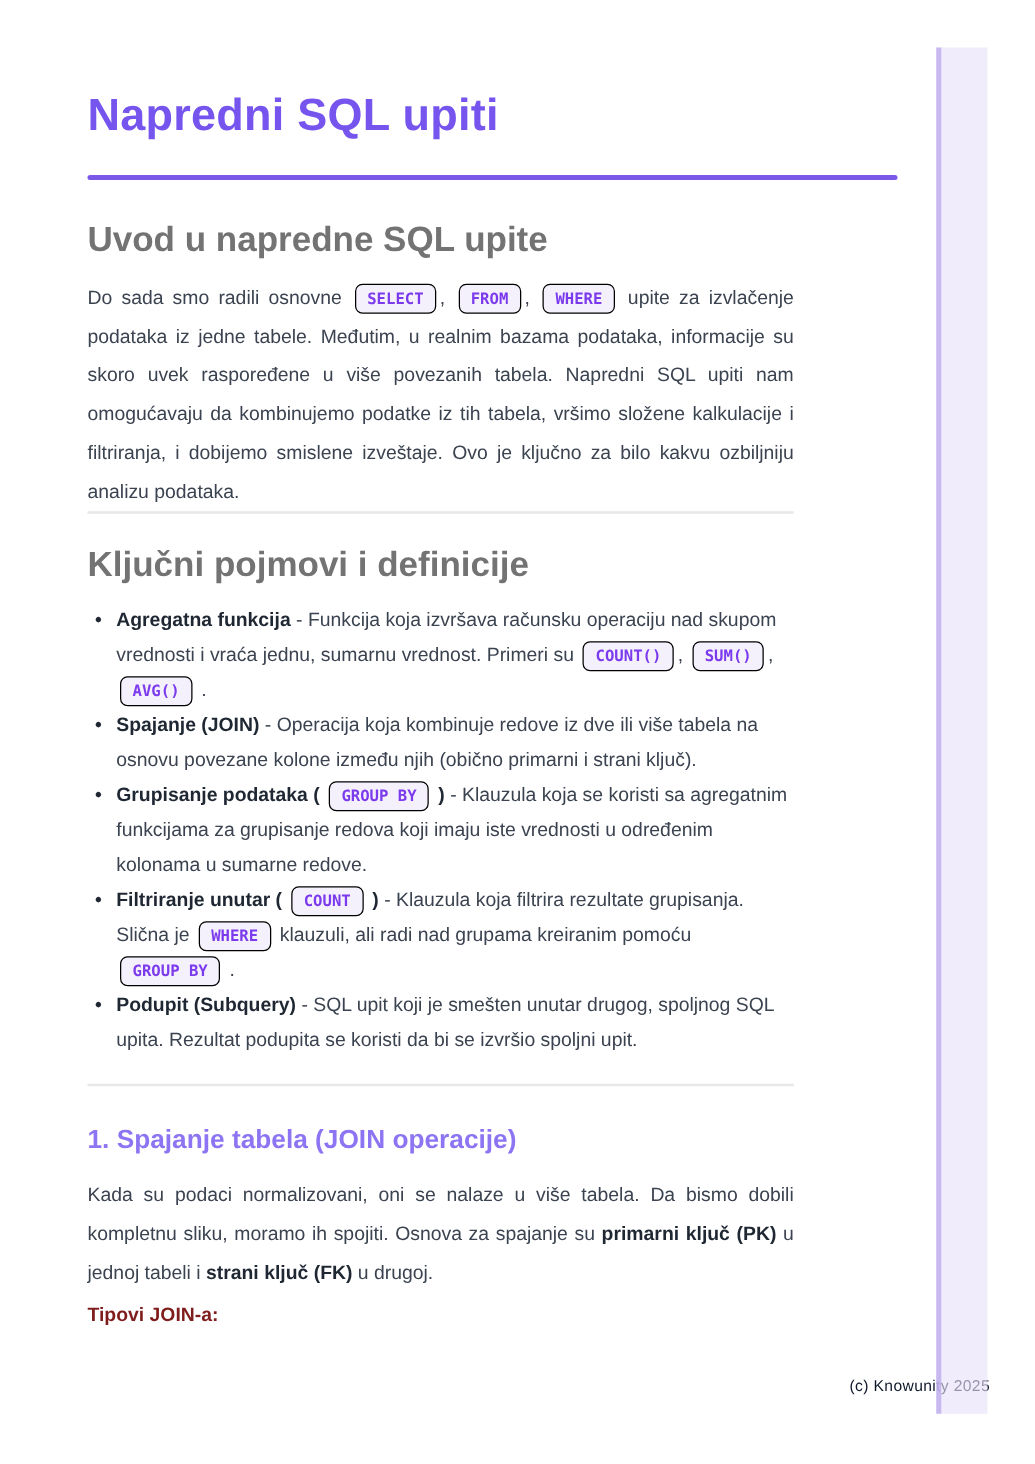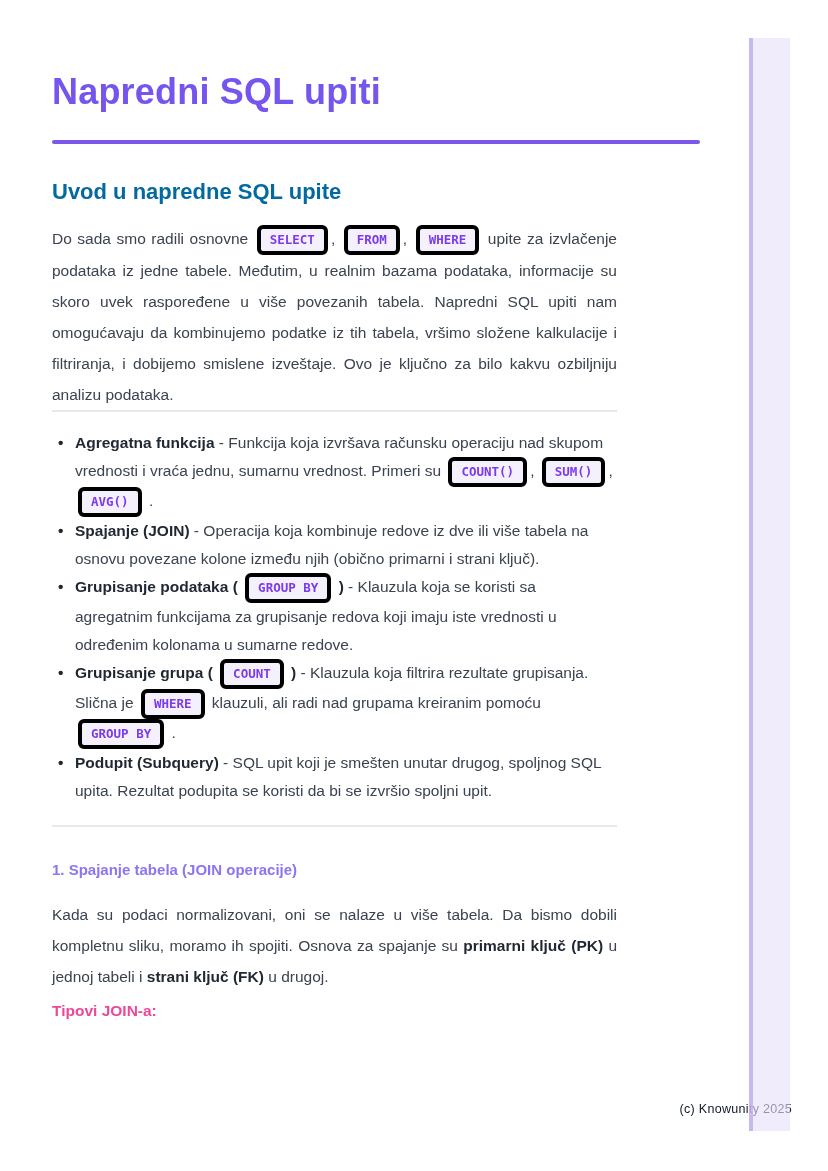--- a/index.html
+++ b/index.html
@@ -9,21 +9,21 @@
   .page {
     position: relative;
     width: 828px;
     height: 1171px;
     background: #ffffff;
     overflow: hidden;
   }
 
   .content {
     position: absolute;
-    left: 52px;
+    left: 70px;
     top: 0;
     width: 565px;
   }
 
   .doc-title {
     margin: 70px 0 0 0;
     font-size: 36px;
     line-height: 44px;
     font-weight: 800;
     letter-spacing: 0.2px;
@@ -33,53 +33,53 @@
   .title-rule {
     margin-top: 26px;
     width: 648px;
     height: 4px;
     border-radius: 2px;
     background: #7c58e8;
   }
 
   .h2 {
     margin: 0;
-    font-size: 22px;
+    font-size: 28px;
     line-height: 28px;
     font-weight: 700;
-    color: #0369a1;
+    color: #737373;
   }
   .h2-intro   { margin-top: 34px; }
   .h2-terms   { margin-top: 27px; }
   .h2-details { margin-top: 29px; }
 
   .h3 {
     margin: 31px 0 0 0;
-    font-size: 15px;
+    font-size: 21px;
     line-height: 24px;
     font-weight: 600;
     color: #8d74f2;
   }
 
   .para {
     margin: 0;
     font-size: 15.5px;
     line-height: 31px;
     color: #3b4350;
   }
   .justify { text-align: justify; }
   .para-intro { margin-top: 17px; }
   .para-join  { margin-top: 17px; }
 
   .bold-line {
     margin-top: 9px;
     font-size: 15.5px;
     line-height: 20px;
     font-weight: 700;
-    color: #ec4899;
+    color: #7f1d1d;
   }
 
   .divider {
     border: none;
     border-top: 2px solid #e8e8eb;
     margin: 0;
     width: 565px;
   }
   .divider-1 { margin-top: 0px; }
   .divider-2 { margin-top: 20px; }
@@ -108,21 +108,21 @@
   .b { font-weight: 700; color: #1f2733; }
 
   .chip {
     display: inline-block;
     font-family: "DejaVu Sans Mono", monospace;
     font-size: 12.5px;
     line-height: 17px;
     font-weight: 700;
     color: #7c3aed;
     background: #f4f0fc;
-    border: 4px solid #000000;
+    border: 1px solid #000000;
     border-radius: 6px;
     padding: 2px 9px 3px 9px;
     margin: 0 3px;
     vertical-align: baseline;
     white-space: nowrap;
   }
 
   .footer {
     position: absolute;
     top: 1101px;
@@ -156,25 +156,26 @@
     <div class="title-rule"></div>
 
     <section>
       <h2 class="h2 h2-intro">Uvod u napredne SQL upite</h2>
       <p class="para justify para-intro"><span class="">Do sada smo radili osnovne </span><code class="chip">SELECT</code><span class="">, </span><code class="chip">FROM</code><span class="">, </span><code class="chip">WHERE</code><span class=""> upite za izvlačenje podataka iz jedne tabele. Međutim, u realnim bazama podataka, informacije su skoro uvek raspoređene u više povezanih tabela. Napredni SQL upiti nam omogućavaju da kombinujemo podatke iz tih tabela, vršimo složene kalkulacije i filtriranja, i dobijemo smislene izveštaje. Ovo je ključno za bilo kakvu ozbiljniju analizu podataka.</span></p>
     </section>
 
     <hr class="divider divider-1">
 
     <section>
+      <h2 class="h2 h2-terms">Ključni pojmovi i definicije</h2>
       <ul class="terms-list">
         <li><span class="b">Agregatna funkcija</span><span class=""> - Funkcija koja izvršava računsku operaciju nad skupom vrednosti i vraća jednu, sumarnu vrednost. Primeri su </span><code class="chip">COUNT()</code><span class="">, </span><code class="chip">SUM()</code><span class="">, </span><code class="chip">AVG()</code><span class=""> .</span></li>
         <li><span class="b">Spajanje (JOIN)</span><span class=""> - Operacija koja kombinuje redove iz dve ili više tabela na osnovu povezane kolone između njih (obično primarni i strani ključ).</span></li>
         <li><span class="b">Grupisanje podataka ( </span><code class="chip">GROUP BY</code><span class="b"> )</span><span class=""> - Klauzula koja se koristi sa agregatnim funkcijama za grupisanje redova koji imaju iste vrednosti u određenim kolonama u sumarne redove.</span></li>
-        <li><span class="b">Grupisanje grupa ( </span><code class="chip">COUNT</code><span class="b"> )</span><span class=""> - Klauzula koja filtrira rezultate grupisanja. Slična je </span><code class="chip">WHERE</code><span class=""> klauzuli, ali radi nad grupama kreiranim pomoću </span><code class="chip">GROUP BY</code><span class=""> .</span></li>
+        <li><span class="b">Filtriranje unutar ( </span><code class="chip">COUNT</code><span class="b"> )</span><span class=""> - Klauzula koja filtrira rezultate grupisanja. Slična je </span><code class="chip">WHERE</code><span class=""> klauzuli, ali radi nad grupama kreiranim pomoću </span><code class="chip">GROUP BY</code><span class=""> .</span></li>
         <li><span class="b">Podupit (Subquery)</span><span class=""> - SQL upit koji je smešten unutar drugog, spoljnog SQL upita. Rezultat podupita se koristi da bi se izvršio spoljni upit.</span></li>
       </ul>
     </section>
 
     <hr class="divider divider-2">
 
     <section>
       <h3 class="h3">1. Spajanje tabela (JOIN operacije)</h3>
       <p class="para justify para-join"><span class="">Kada su podaci normalizovani, oni se nalaze u više tabela. Da bismo dobili kompletnu sliku, moramo ih spojiti. Osnova za spajanje su </span><span class="b">primarni ključ (PK)</span><span class=""> u jednoj tabeli i </span><span class="b">strani ključ (FK)</span><span class=""> u drugoj.</span></p>
       <p class="bold-line">Tipovi JOIN-a:</p>

